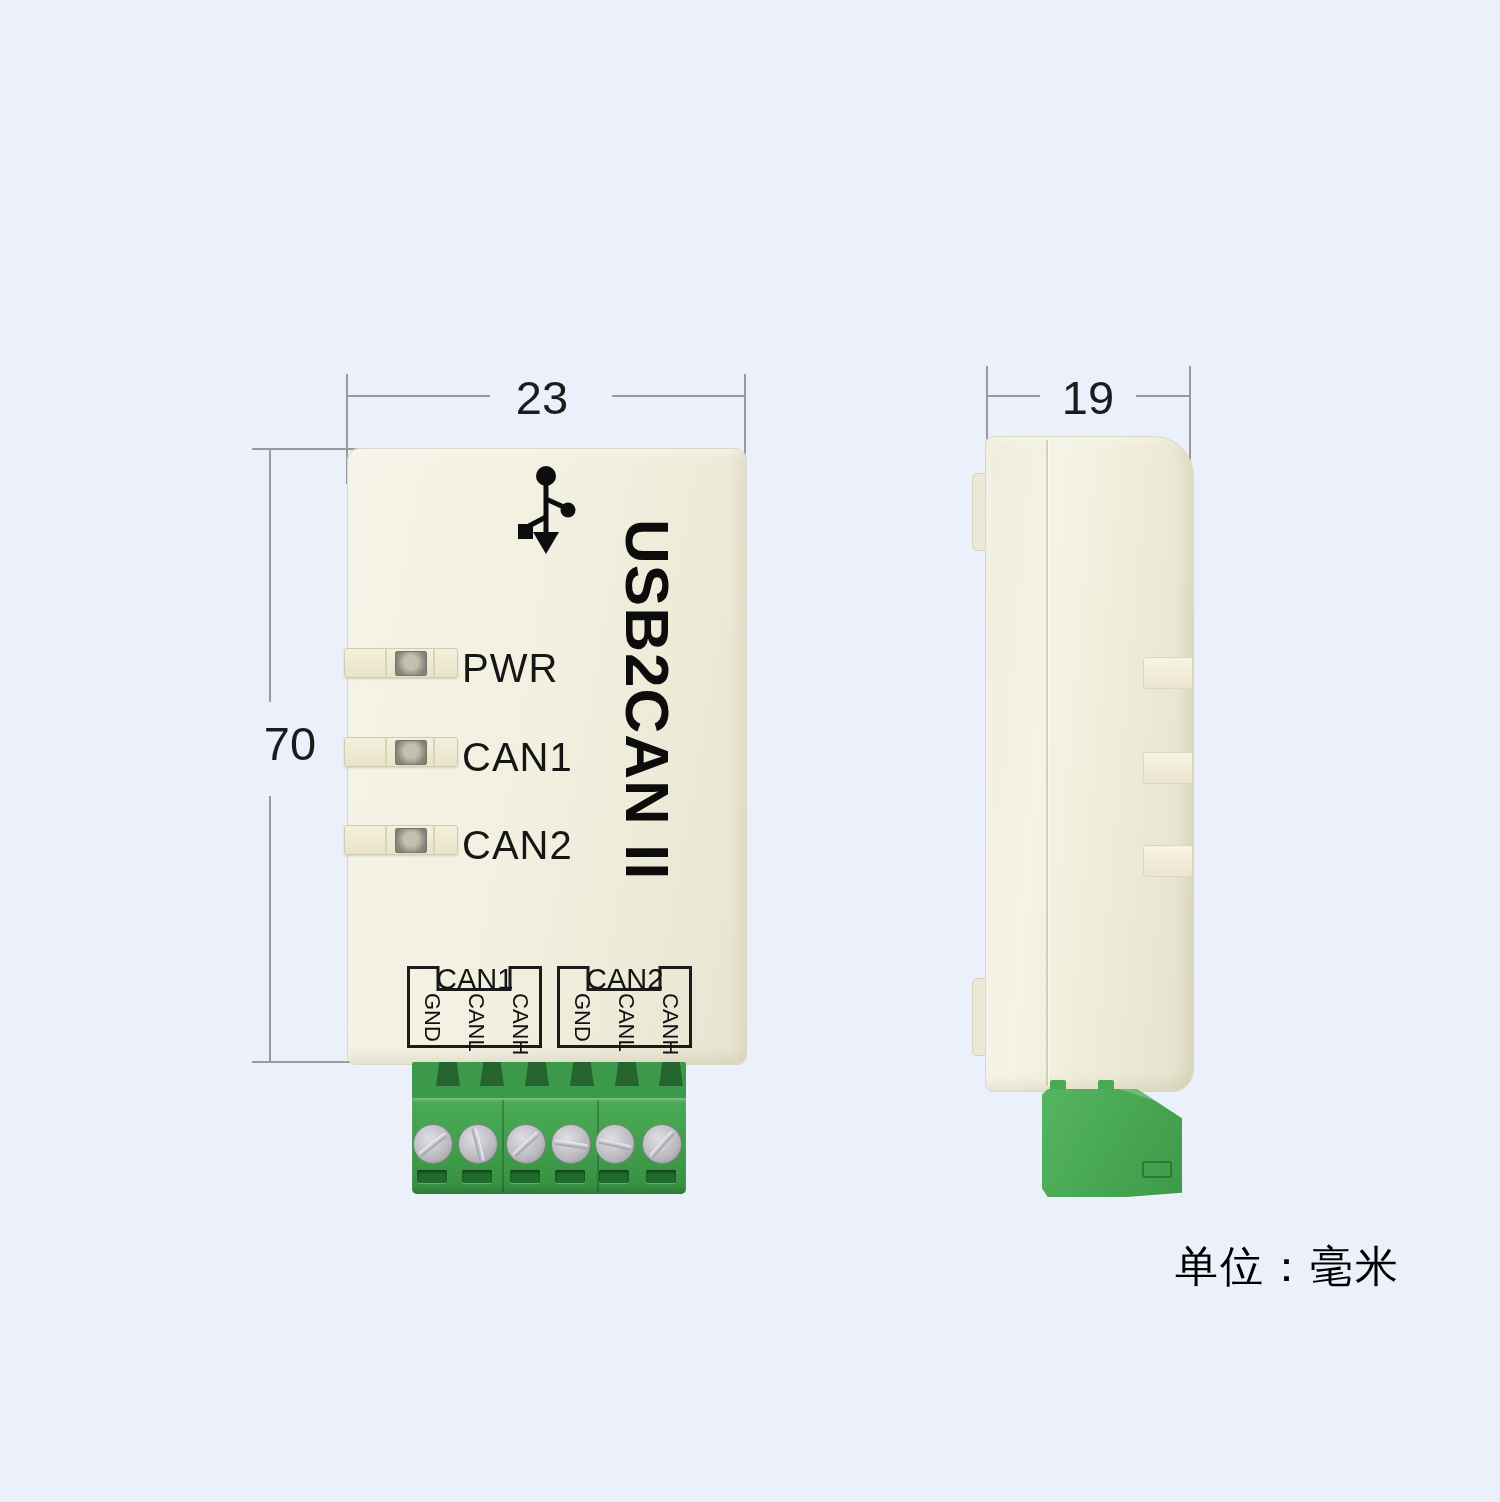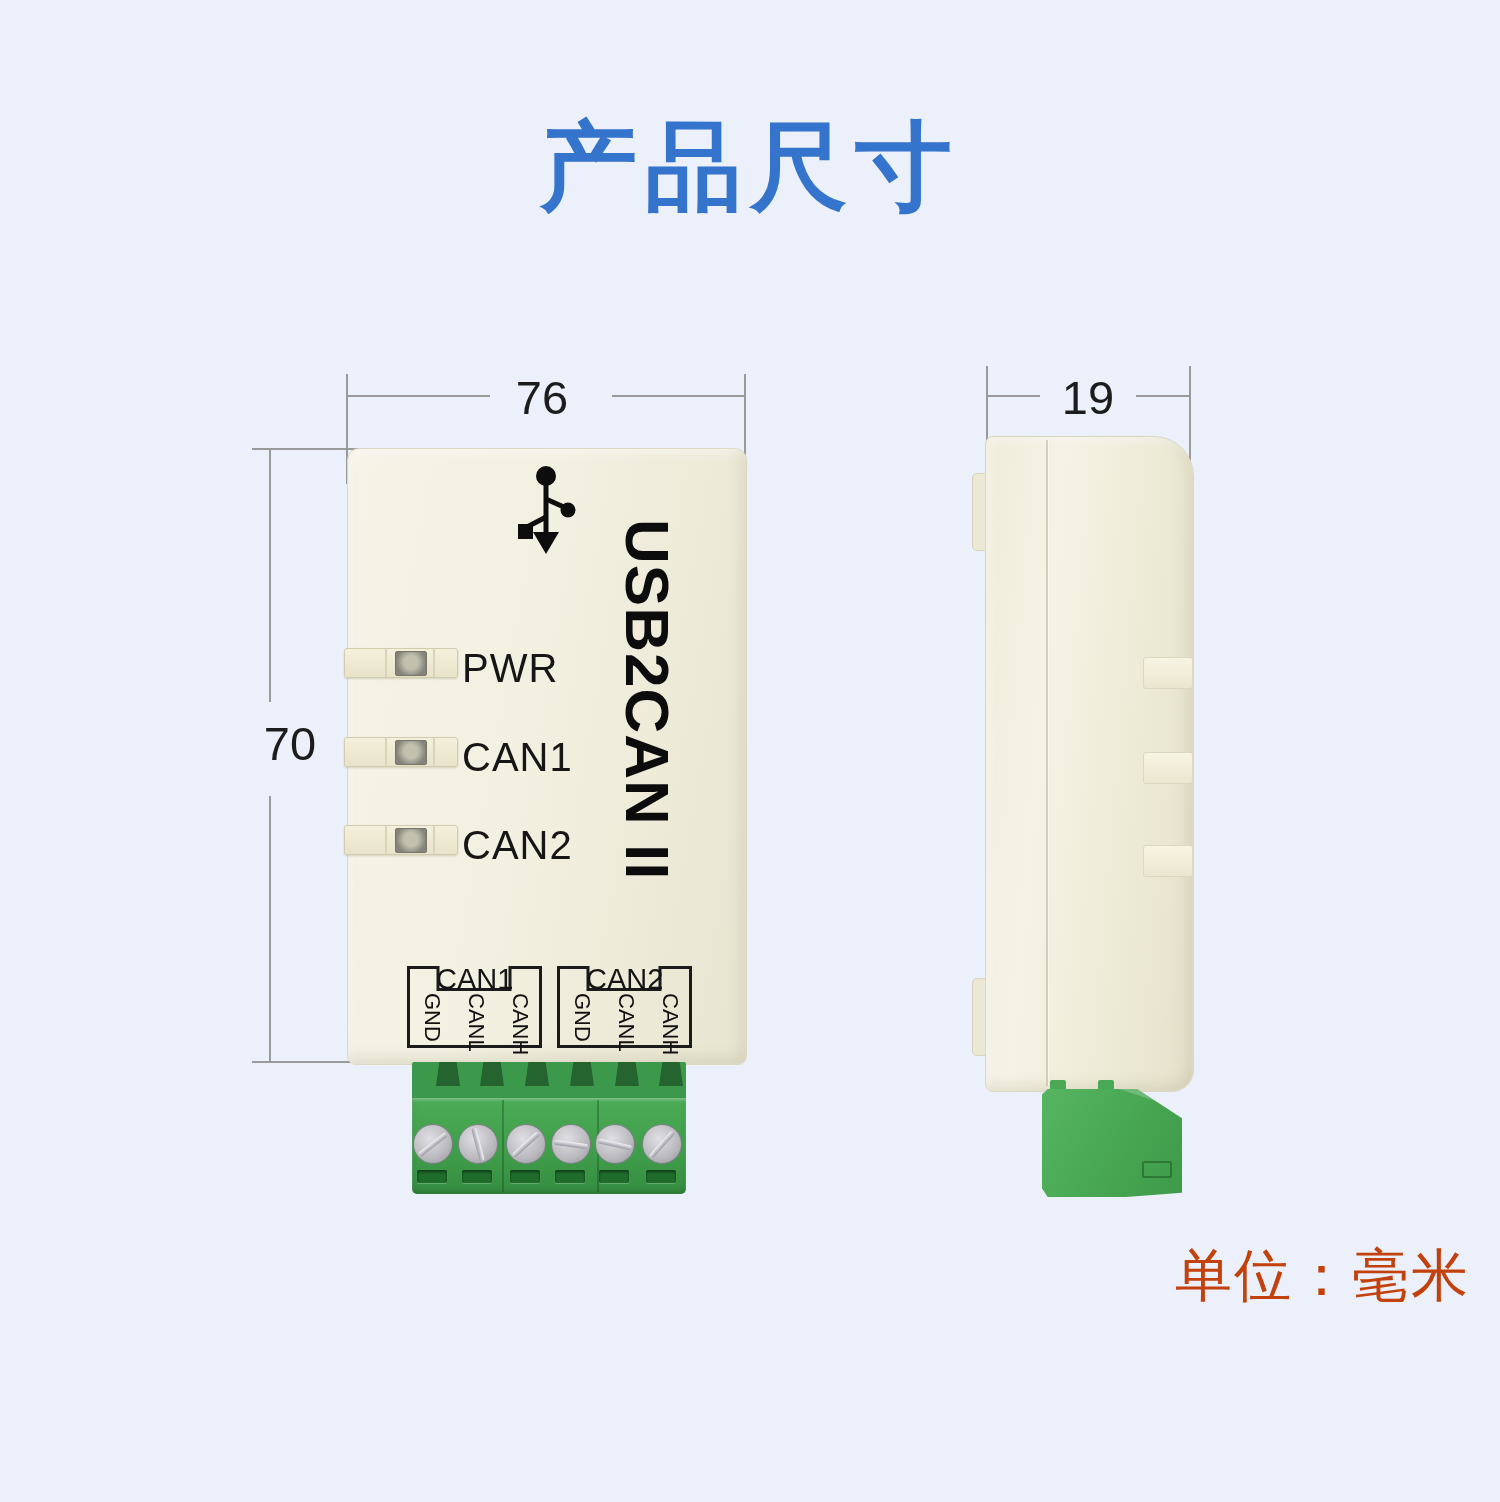--- a/index.html
+++ b/index.html
@@ -67,34 +67,33 @@
   .side-slot{left:1143px;width:48px;height:30px;border:1px solid #dcd7bf;border-radius:3px;
     background:linear-gradient(180deg,#f8f4e3,#ebe6cf);}
   .term-side{left:1042px;top:1089px;width:140px;height:108px;
     clip-path:polygon(0% 5%,4% 0%,68% 0%,100% 27%,100% 96%,60% 100%,4% 100%,0% 92%);
     background:linear-gradient(120deg,#57b562 0%,#4aa955 45%,#3e9a49 100%);}
   .term-side-shine{position:absolute;left:55%;top:0;width:45%;height:35%;
     clip-path:polygon(0 0,100% 55%,100% 0);background:rgba(255,255,255,.22);}
   .term-side-detail{position:absolute;left:100px;top:72px;width:26px;height:13px;
     border:2px solid rgba(25,90,35,.55);border-radius:2px;}
 
-  .unit-note{left:1175px;top:1238px;font-size:57px;color:#c2410c;letter-spacing:2px;}
+  .unit-note{left:1175px;top:1238px;font-size:43px;color:#000000;letter-spacing:2px;}
 </style>
 </head>
 <body>
 
 <div class="canvas">
 
-  <div class="abs title">产品尺寸</div>
 
   <div class="abs dim-line" style="left:346px;top:374px;width:2px;height:110px;"></div>
   <div class="abs dim-line" style="left:744px;top:374px;width:2px;height:110px;"></div>
   <div class="abs dim-line" style="left:348px;top:395px;width:142px;height:2px;"></div>
   <div class="abs dim-line" style="left:612px;top:395px;width:133px;height:2px;"></div>
-  <div class="abs dim-num" style="left:487px;top:370px;">76</div>
+  <div class="abs dim-num" style="left:487px;top:370px;">23</div>
 
   <div class="abs dim-line" style="left:252px;top:448px;width:124px;height:2px;"></div>
   <div class="abs dim-line" style="left:252px;top:1061px;width:124px;height:2px;"></div>
   <div class="abs dim-line" style="left:269px;top:450px;width:2px;height:252px;"></div>
   <div class="abs dim-line" style="left:269px;top:796px;width:2px;height:265px;"></div>
   <div class="abs dim-num" style="left:235px;top:716px;">70</div>
 
   <div class="abs dim-line" style="left:986px;top:366px;width:2px;height:96px;"></div>
   <div class="abs dim-line" style="left:1189px;top:366px;width:2px;height:96px;"></div>
   <div class="abs dim-line" style="left:988px;top:395px;width:52px;height:2px;"></div>

